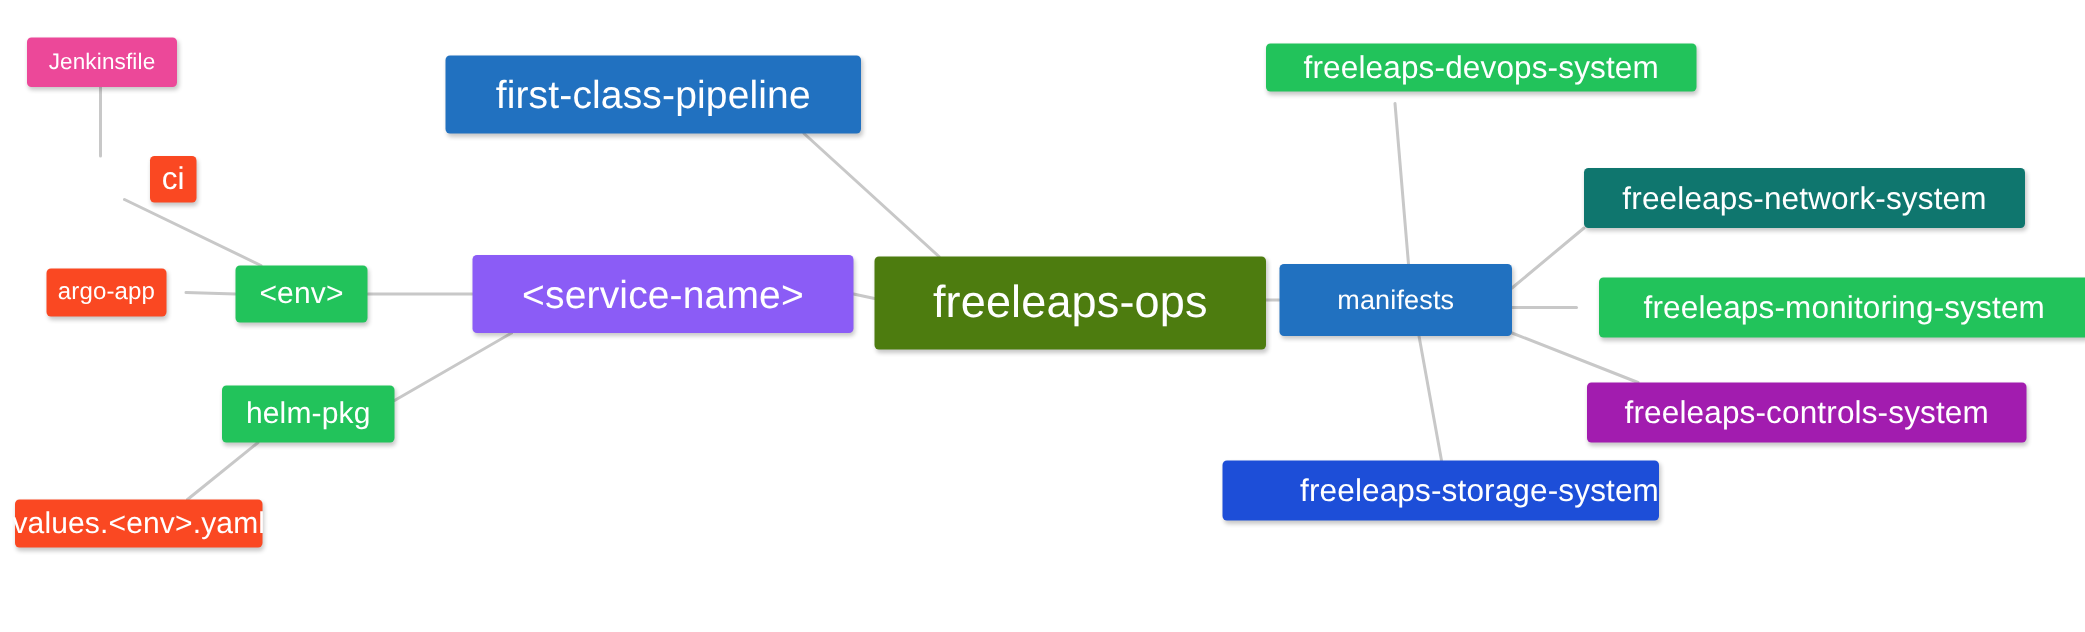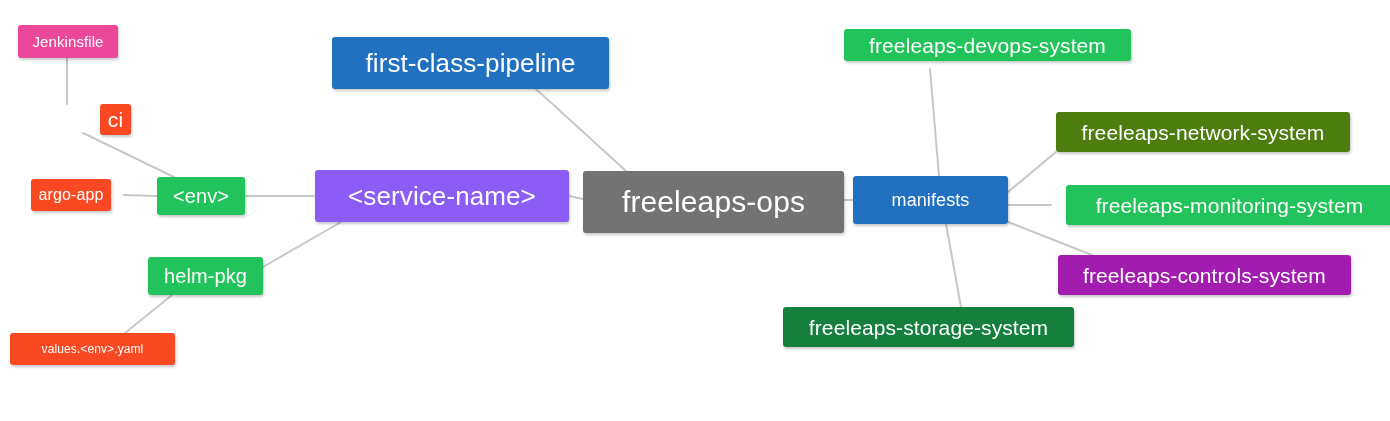--- a/index.html
+++ b/index.html
@@ -60,59 +60,59 @@
       <line x1="174" y1="177" x2="83" y2="133" stroke="#c8c8c8" stroke-width="2" stroke-linecap="round"></line>
       <line x1="67" y1="104" x2="67" y2="58" stroke="#c8c8c8" stroke-width="2" stroke-linecap="round"></line>
       <line x1="172" y1="295" x2="125" y2="333" stroke="#c8c8c8" stroke-width="2" stroke-linecap="round"></line>
       <line x1="939" y1="176" x2="930" y2="69" stroke="#c8c8c8" stroke-width="2" stroke-linecap="round"></line>
       <line x1="1008" y1="192" x2="1056" y2="152" stroke="#c8c8c8" stroke-width="2" stroke-linecap="round"></line>
       <line x1="1008" y1="205" x2="1051" y2="205" stroke="#c8c8c8" stroke-width="2" stroke-linecap="round"></line>
       <line x1="1008" y1="222" x2="1092" y2="255" stroke="#c8c8c8" stroke-width="2" stroke-linecap="round"></line>
       <line x1="946" y1="224" x2="961" y2="307" stroke="#c8c8c8" stroke-width="2" stroke-linecap="round"></line>
     </svg>
   <div id="nodes-layer">
-      <div class="node" style="left: 583px; top: 171px; width: 261px; height: 62px; background: #737373; font-size: 30px;">
+      <div class="node" style="left: 583px; top: 171px; width: 261px; height: 62px; background: #4d7c0f; font-size: 30px;">
         <span class="node-label">freeleaps-ops</span>
       </div>
       <div class="node" style="left: 315px; top: 170px; width: 254px; height: 52px; background: #8b5cf6; font-size: 26px;">
         <span class="node-label">&lt;service-name&gt;</span>
       </div>
       <div class="node" style="left: 853px; top: 176px; width: 155px; height: 48px; background: rgb(33, 113, 192); font-size: 18px;">
         <span class="node-label">manifests</span>
       </div>
-      <div class="node" style="left: 332px; top: 37px; width: 277px; height: 52px; background: rgb(33, 113, 192); font-size: 26px;">
+      <div class="node" style="left: 297px; top: 37px; width: 277px; height: 52px; background: rgb(33, 113, 192); font-size: 26px;">
         <span class="node-label">first-class-pipeline</span>
       </div>
       <div class="node" style="left: 157px; top: 177px; width: 88px; height: 38px; background: rgb(34, 195, 91); font-size: 20px; justify-content: center;">
         <span class="node-label">&lt;env&gt;</span>
       </div>
       <div class="node" style="left: 148px; top: 257px; width: 115px; height: 38px; background: rgb(34, 195, 91); font-size: 20px;">
         <span class="node-label">helm-pkg</span>
       </div>
       <div class="node" style="left: 52px; top: 104px; width: 31px; height: 31px; background: rgb(250, 72, 34); font-size: 21px; margin-left: 48px;">
         <span class="node-label">ci</span>
       </div>
       <div class="node" style="left: 31px; top: 179px; width: 80px; height: 32px; background: rgb(250, 72, 34); font-size: 16px;">
         <span class="node-label">argo-app</span>
       </div>
-      <div class="node" style="left: 10px; top: 333px; width: 165px; height: 32px; background: rgb(250, 72, 34); font-size: 12px;">
+      <div class="node" style="left: 10px; top: 333px; width: 165px; height: 32px; background: rgb(250, 72, 34); font-size: 20px;">
         <span class="node-label">values.&lt;env&gt;.yaml</span>
       </div>
       <div class="node" style="left: 18px; top: 25px; width: 100px; height: 33px; background: #ec4899; font-size: 15px;">
         <span class="node-label">Jenkinsfile</span>
       </div>
       <div class="node" style="left: 844px; top: 29px; width: 287px; height: 32px; background: rgb(34, 195, 91); font-size: 21px;">
         <span class="node-label">freeleaps-devops-system</span>
       </div>
-      <div class="node" style="left: 1056px; top: 112px; width: 294px; height: 40px; background: #4d7c0f; font-size: 21px;">
+      <div class="node" style="left: 1056px; top: 112px; width: 294px; height: 40px; background: #0f766e; font-size: 21px;">
         <span class="node-label">freeleaps-network-system</span>
       </div>
       <div class="node" style="left: 1051px; top: 185px; width: 327px; height: 40px; background: rgb(34, 195, 91); font-size: 21px; margin-left: 15px;">
         <span class="node-label">freeleaps-monitoring-system</span>
       </div>
       <div class="node" style="left: 1058px; top: 255px; width: 293px; height: 40px; background: #a21caf; font-size: 21px;">
         <span class="node-label">freeleaps-controls-system</span>
       </div>
-      <div class="node" style="left: 783px; top: 307px; width: 291px; height: 40px; background: #15803d; font-size: 21px;">
+      <div class="node" style="left: 815px; top: 307px; width: 291px; height: 40px; background: #1d4ed8; font-size: 21px; justify-content: flex-end;">
         <span class="node-label">freeleaps-storage-system</span>
       </div>
     </div>
 </div>
 
 </body></html>

